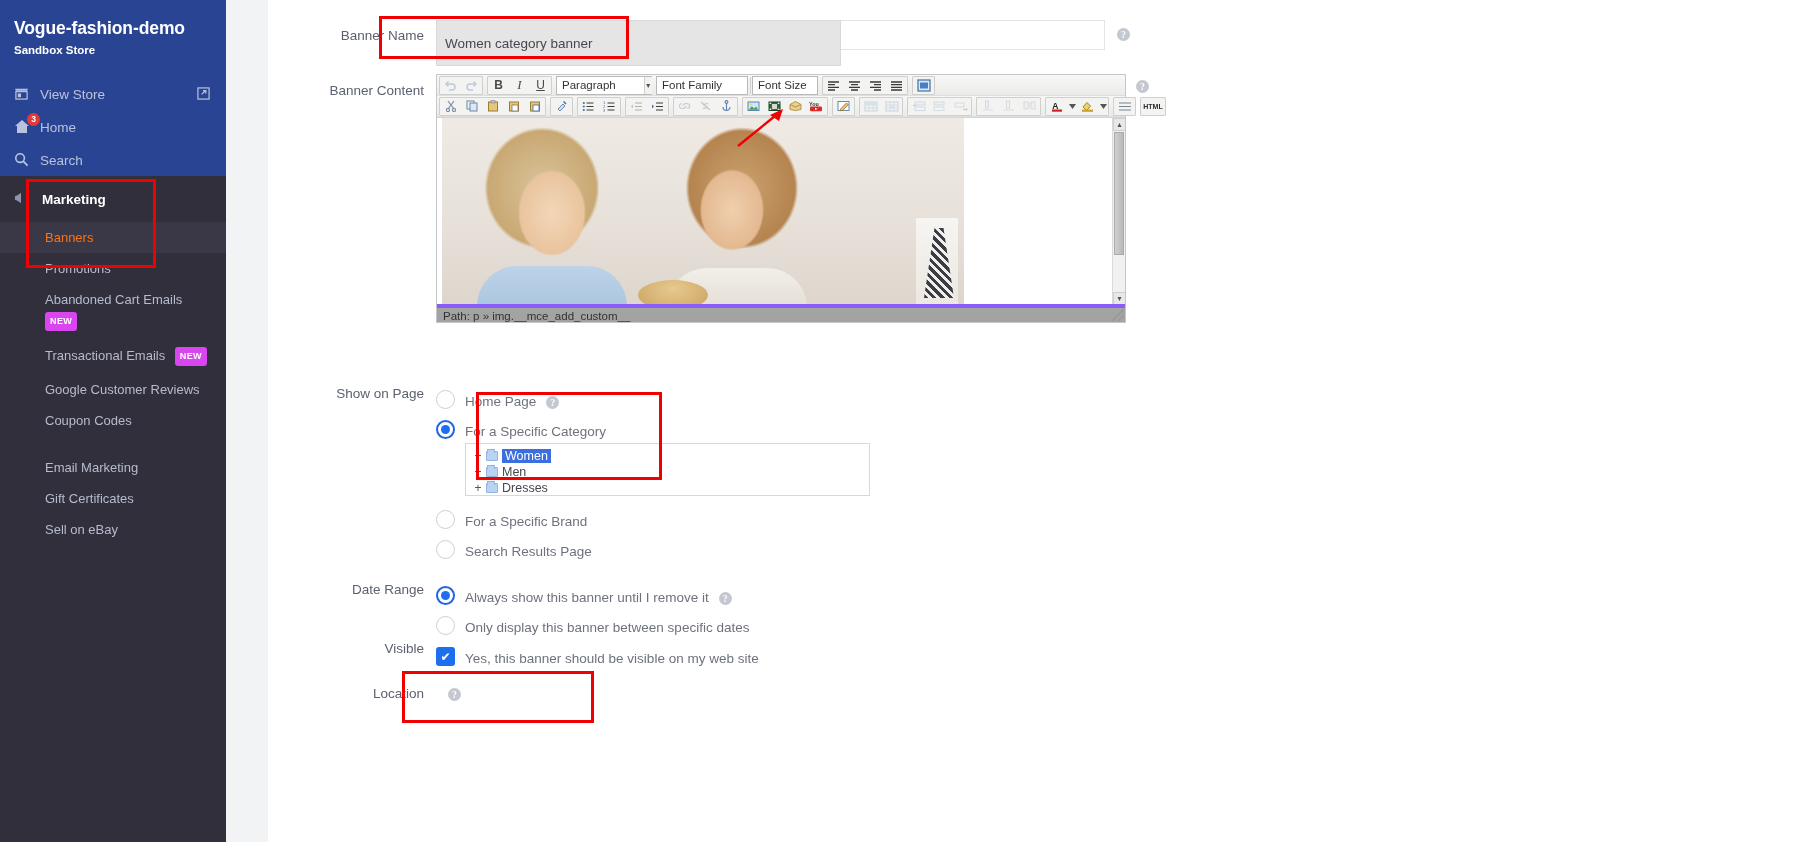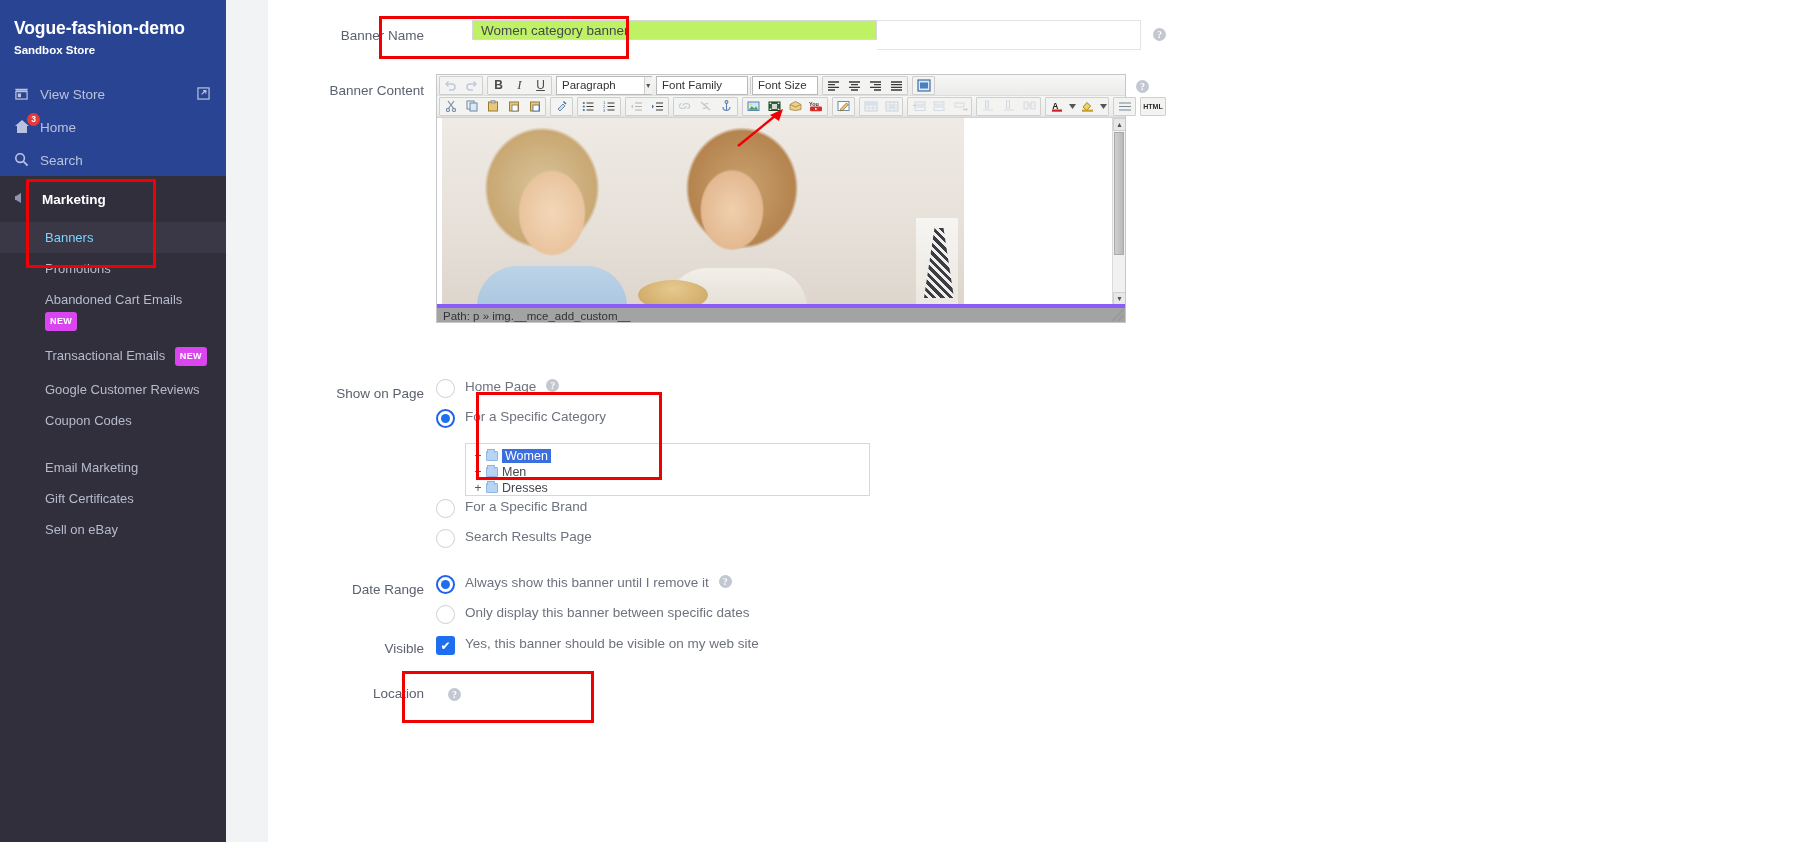--- a/index.html
+++ b/index.html
@@ -46,21 +46,21 @@
     display:flex; align-items:center;
     color:#ffffff; font-size:13.5px; font-weight:bold;
     height:46px; padding-left:14px; background:#312f3c;
   }
   .sb-group-head .gic { width:28px; color:#8f93ab; font-size:11px; }
   .sb-item {
     color:#b6bbcd; font-size:13px;
     padding:8px 0 8px 45px;
     line-height:15px;
   }
-  .sb-item.active { background:#3a3846; color:#7dd3fc; }
+  .sb-item.active { background:#3a3846; color:#f97316; }
   .newtag {
     display:inline-block; background:#d946ef; color:#fff;
     font-size:9px; font-weight:bold; padding:2px 5px;
     border-radius:3px; letter-spacing:0.4px; vertical-align:middle;
   }
   .sb-spacer { height:16px; }
 
   
   #main {
     position:absolute; left:226px; top:0; right:0; bottom:0;
@@ -80,24 +80,23 @@
     display:inline-block; width:13px; height:13px; border-radius:50%;
     background:#c3c7cf; color:#fff; font-size:10px; font-weight:bold;
     text-align:center; line-height:13px; vertical-align:middle;
     font-family:"Liberation Serif", serif;
   }
 
   
   #r-name { position:absolute; left:0; top:20px; width:100%; }
   #r-name .lbl { width:168px; padding-top:7px;}
   .txtinput {
-    width:405px; height:20px; border:1px solid #d6d8dc; background:#bef264;
+    width:405px; height:46px; border:1px solid #d6d8dc; background:#e5e5e5;
     font-size:13.5px; color:#44484f; padding:0 8px; outline:none;
     font-family:"Liberation Sans", sans-serif;
-    margin-left:36px;
   }
   .namefill {
     width:264px; height:30px; border-top:1px solid #e3e4e8;
     border-bottom:1px solid #e3e4e8; border-right:1px solid #e3e4e8;
   }
 
   
   #r-content { position:absolute; left:0; top:74px; width:100%; }
   #r-content .lbl { width:168px; padding-top:8px; }
   #editor {
@@ -192,21 +191,21 @@
   
   .radio {
     width:19px; height:19px; border-radius:50%; border:1.6px solid #cdd0d6;
     background:#fff; display:inline-block; position:relative; flex:0 0 auto;
   }
   .radio.on { border:2px solid #1d64e8; }
   .radio.on::after {
     content:""; position:absolute; left:3px; top:3px; width:9px; height:9px;
     border-radius:50%; background:#1d6ff0;
   }
-  .optrow { display:flex; align-items:flex-start; gap:10px; height:30px; }
+  .optrow { display:flex; align-items:flex-end; gap:10px; height:30px; }
   .opttxt { color:#6d727d; font-size:13.5px; }
 
   .treebox {
     width:405px; height:53px; border:1px solid #d6d8dc; background:#fff;
     padding:4px 0 0 8px; font-size:12.5px;
   }
   .treerow { display:flex; align-items:center; height:16px; gap:4px; color:#44484f; }
   .plus { color:#555; font-size:12px; width:8px; text-align:center; }
   .folder {
     width:12px; height:10px; background:#b9d4f2; border:1px solid #8fb6e0;

